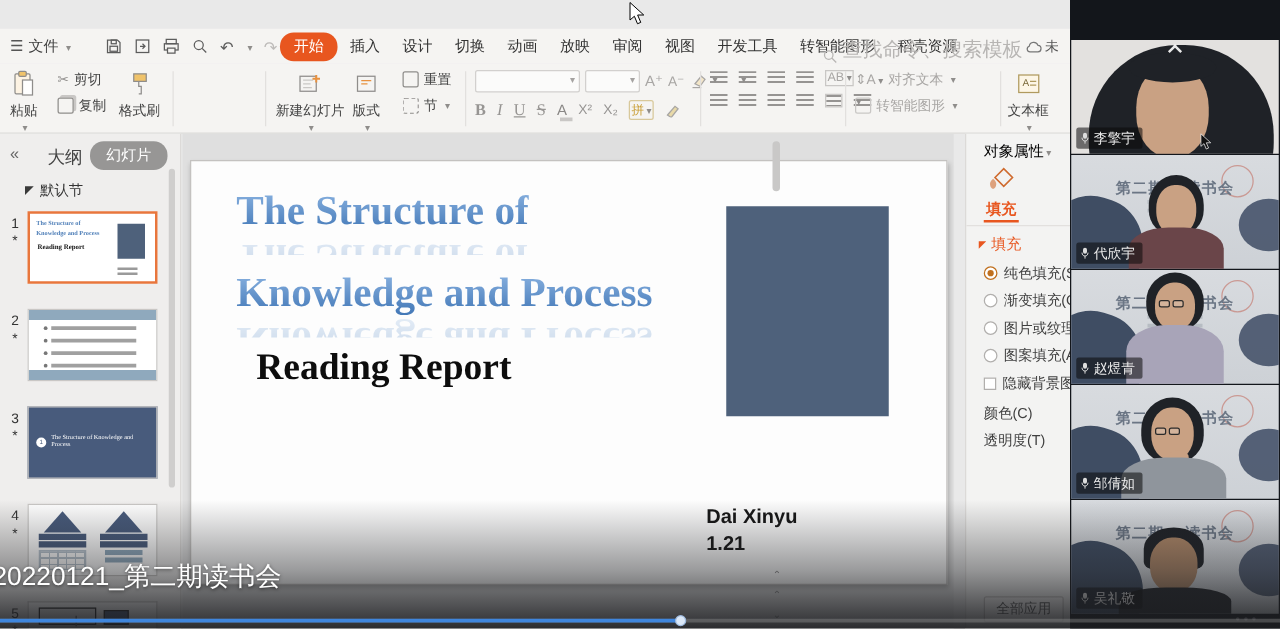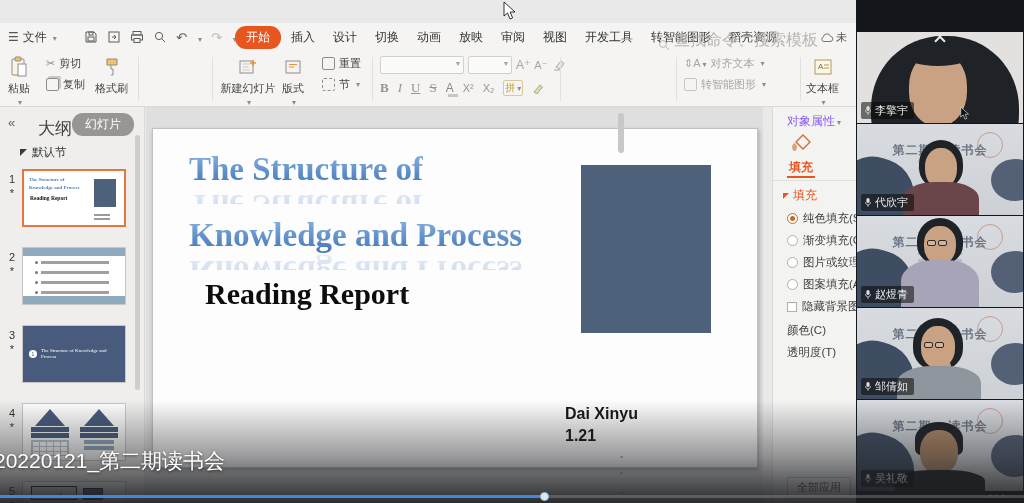--- a/index.html
+++ b/index.html
@@ -28,21 +28,21 @@
           font-size:14px;text-align:center;line-height:21px;}
 
   
   #menurow{position:absolute;left:0;top:23px;width:857px;height:28px;background:#f5f4f2;}
   .file-group{position:absolute;left:8px;top:0;height:28px;display:flex;align-items:center;gap:4px;color:#3f3f3f;font-size:12px;}
   .burger{font-size:12px;color:#555;}
   .qicons{position:absolute;left:84px;top:0;height:28px;display:flex;align-items:center;gap:9px;color:#5c5c5c;}
   .qicons svg{display:block;}
   .uglyph{font-size:13px;line-height:1;}
   .redo{color:#bdbbb9;}
-  .menu-tabs{position:absolute;left:235px;top:0;height:28px;display:flex;align-items:center;gap:2px;text-align:center;}
+  .menu-tabs{position:absolute;left:224px;top:0;height:28px;display:flex;align-items:center;gap:2px;text-align:center;}
   .mtab{font-size:12px;color:#333;padding:3px 8px;white-space:nowrap;}
   .mtab.active{background:#e8561f;color:#fff;border-radius:11px;padding:3px 11px;}
   .searchbox{position:absolute;left:658px;top:0;height:28px;display:flex;align-items:flex-end;gap:4px;color:#b7b5b3;font-size:16px;}
   .cloudwrap{position:absolute;left:820px;top:0;height:28px;display:flex;align-items:center;gap:2px;color:#555;font-size:11px;}
 
   
   #toolbar{position:absolute;left:0;top:51px;width:857px;height:56px;background:#f5f4f2;border-bottom:1px solid #dcdad8;}
   .tdiv{position:absolute;top:6px;width:1px;height:44px;background:#e2e0de;}
   .bigbtn{position:absolute;top:4px;display:flex;flex-direction:column;align-items:center;color:#444;font-size:11px;gap:2px;}
   .bigbtn .bico{height:24px;display:flex;align-items:center;justify-content:center;}
@@ -62,21 +62,21 @@
   .paletteA{position:relative;font-size:12px;color:#8a8886;}
   .paletteA::after{content:"";position:absolute;left:0;bottom:-2px;width:10px;height:3px;background:#c9c7c5;}
   .supsub{font-size:11px;color:#979593;}
   .pin-glyph{font-size:10px;color:#caa03a;border:1px solid #d8c89a;padding:0 1px;border-radius:2px;}
   .gray-t{color:#a8a6a4;}
 
   
   #sidebar{position:absolute;left:0;top:107px;width:145px;height:396px;background:#efeeed;border-right:1px solid #dcdad8;}
   .sb-head{position:absolute;left:0;top:6px;width:100%;height:22px;}
   .collapse-g{position:absolute;left:8px;top:2px;color:#666;font-size:13px;}
-  .sb-outline{position:absolute;left:38px;top:4px;font-size:17px;color:#444;}
+  .sb-outline{position:absolute;left:38px;top:4px;font-size:14px;color:#444;}
   .sb-pill{position:absolute;left:72px;top:0;background:#979695;color:#fff;font-size:12px;border-radius:11px;padding:3px 13px;}
   .sb-section{position:absolute;left:20px;top:38px;font-size:11.5px;color:#333;display:flex;gap:5px;align-items:center;}
   .tri{width:0;height:0;border-left:7px solid #3a3a3a;border-bottom:7px solid transparent;}
   .thumb{position:absolute;left:22px;width:104px;height:58px;background:#fff;border:1px solid #c9c7c5;overflow:hidden;}
   .thumb.sel{border:2px solid #e8763c;}
   .snum{position:absolute;left:6px;width:12px;text-align:center;font-size:11px;color:#333;}
   .sstar{position:absolute;left:6px;width:12px;text-align:center;font-size:11px;color:#333;}
   .sb-scroll{position:absolute;right:4px;top:28px;width:5px;height:255px;background:#cfcecd;border-radius:3px;}
   .sb-plus{position:absolute;left:56px;top:380px;color:#777;font-size:17px;}
 
@@ -115,21 +115,21 @@
   .slide-sub{position:absolute;left:52px;top:148px;font-family:"Liberation Serif","DejaVu Serif",serif;font-weight:bold;
       font-size:30px;color:#0d0d0d;}
   .slide-rect{position:absolute;left:428px;top:36px;width:130px;height:168px;background:#4e617b;}
   .slide-author{position:absolute;left:412px;top:274px;font-size:16px;font-weight:bold;color:#161616;line-height:22px;}
   .cv-scroll{position:absolute;left:617px;top:107px;width:9px;height:396px;}
   .cv-thumb{position:absolute;left:1px;top:6px;width:6px;height:40px;background:#c9c8c7;border-radius:3px;}
   .cv-btn{position:absolute;left:0;width:9px;text-align:center;font-size:8px;color:#8a8a8a;}
 
   
   #props{position:absolute;left:772px;top:107px;width:85px;height:396px;background:#f3f3f2;border-left:1px solid #dcdad8;overflow:hidden;}
-  .pp-head{position:absolute;left:14px;top:6px;font-size:12px;color:#8b5cf6;white-space:nowrap;text-align:center;}
+  .pp-head{position:absolute;left:14px;top:6px;font-size:12px;color:#000000;white-space:nowrap;text-align:center;}
   .pp-bucket{position:absolute;left:16px;top:26px;}
   .pp-filltab{position:absolute;left:16px;top:52px;font-size:12px;font-weight:bold;color:#e8561f;}
   .pp-underline{position:absolute;left:14px;top:69px;width:28px;height:2px;background:#e8561f;}
   .pp-hr{position:absolute;left:0;top:73px;width:100%;height:1px;background:#e2e0de;}
   .pp-sec{position:absolute;left:10px;top:80px;font-size:12px;color:#e8561f;display:flex;align-items:center;gap:4px;white-space:nowrap;}
   .tri-o{width:0;height:0;border-left:6px solid #e8561f;border-bottom:6px solid transparent;}
   .opt{position:absolute;left:14px;display:flex;align-items:center;gap:5px;font-size:11.5px;color:#3f3f3f;white-space:nowrap;}
   .radio{width:11px;height:11px;border:1px solid #b1afad;border-radius:50%;background:#fff;flex:0 0 auto;position:relative;}
   .radio.on{border-color:#c0701f;}
   .radio.on::after{content:"";position:absolute;left:2px;top:2px;width:5px;height:5px;border-radius:50%;background:#c0701f;}
@@ -325,20 +325,37 @@
         <span class="supsub">X²</span>
         <span class="supsub">X₂</span>
         <span class="pin-glyph dd">拼</span>
         <svg width="12" height="12" viewBox="0 0 12 12">
             <path d="M2 10l6-7 2.5 2L5 12z" fill="#e8d9a8" stroke="#a8a6a4"></path>
           </svg>
       </span>
     </div>
     <div class="tdiv" style="left:560px;"></div>
 
+    <div class="stack" style="left:568px;">
+      <span class="srow" style="gap:9px;">
+        <span class="ico-lines dd"></span>
+        <span class="ico-lines dd"></span>
+        <span class="ico-lines"></span>
+        <span class="ico-lines"></span>
+        <span class="gray-t dd" style="font-size:10px;border:1px solid #c9c7c5;padding:0 1px;">AB</span>
+      </span>
+      <span class="srow" style="gap:9px;">
+        <span class="ico-lines"></span>
+        <span class="ico-lines"></span>
+        <span class="ico-lines"></span>
+        <span class="ico-lines"></span>
+        <span class="ico-lines" style="border:1px solid #c9c7c5;"></span>
+        <span class="ico-lines dd"></span>
+      </span>
+    </div>
     <div class="tdiv" style="left:676px;"></div>
 
     <div class="stack" style="left:684px;">
       <span class="srow dd gray-t">
         <span class="gray-t dd" style="font-size:11px;">⇕A</span>
         <span style="color:#a8a6a4;">对齐文本</span>
       </span>
       <span class="srow dd gray-t">
         <span class="ico-sq" style="border-color:#c9c7c5;"></span>
         <span style="color:#a8a6a4;">转智能图形</span>

